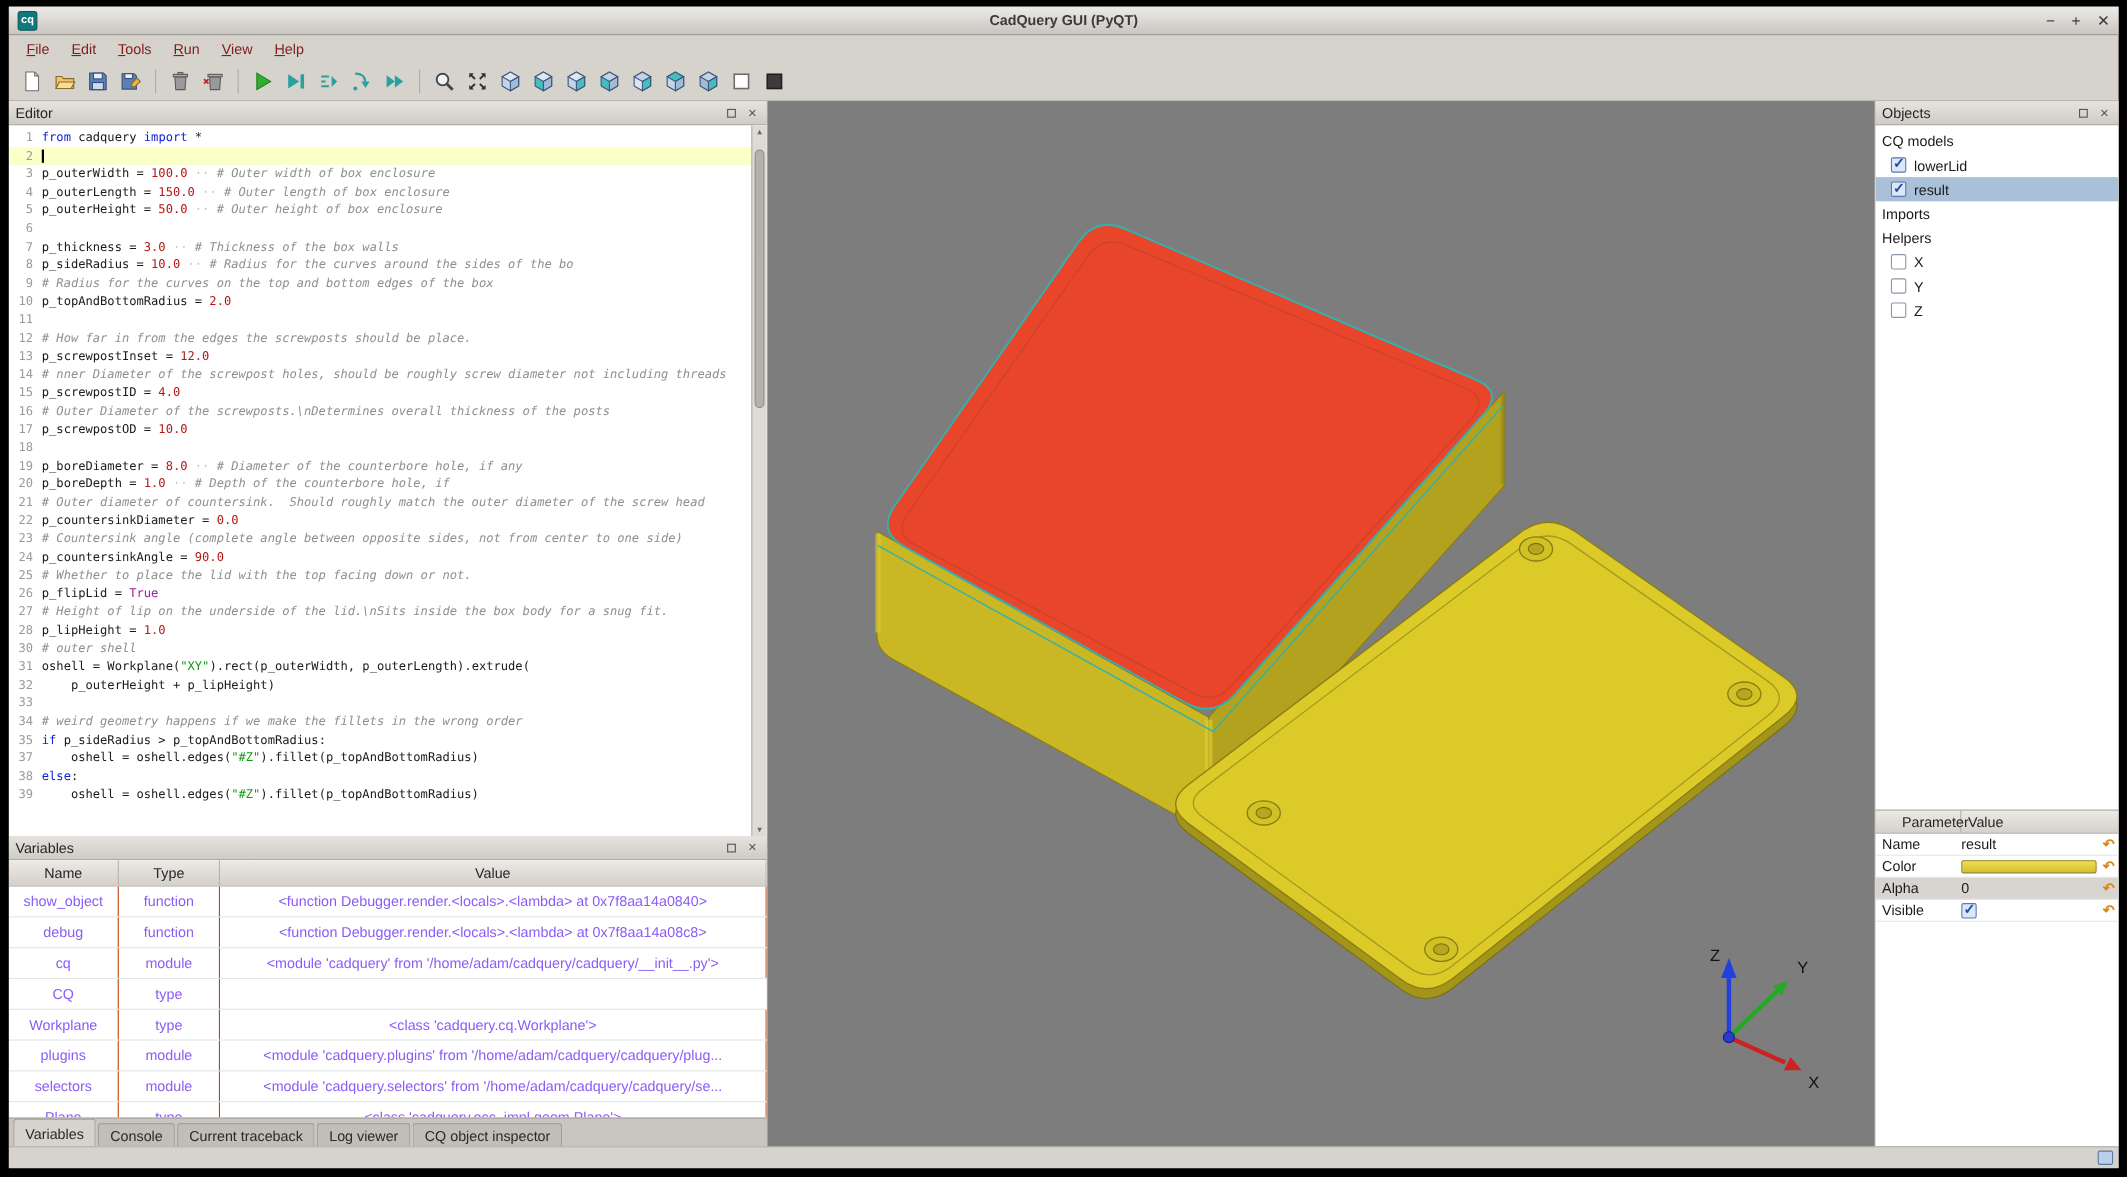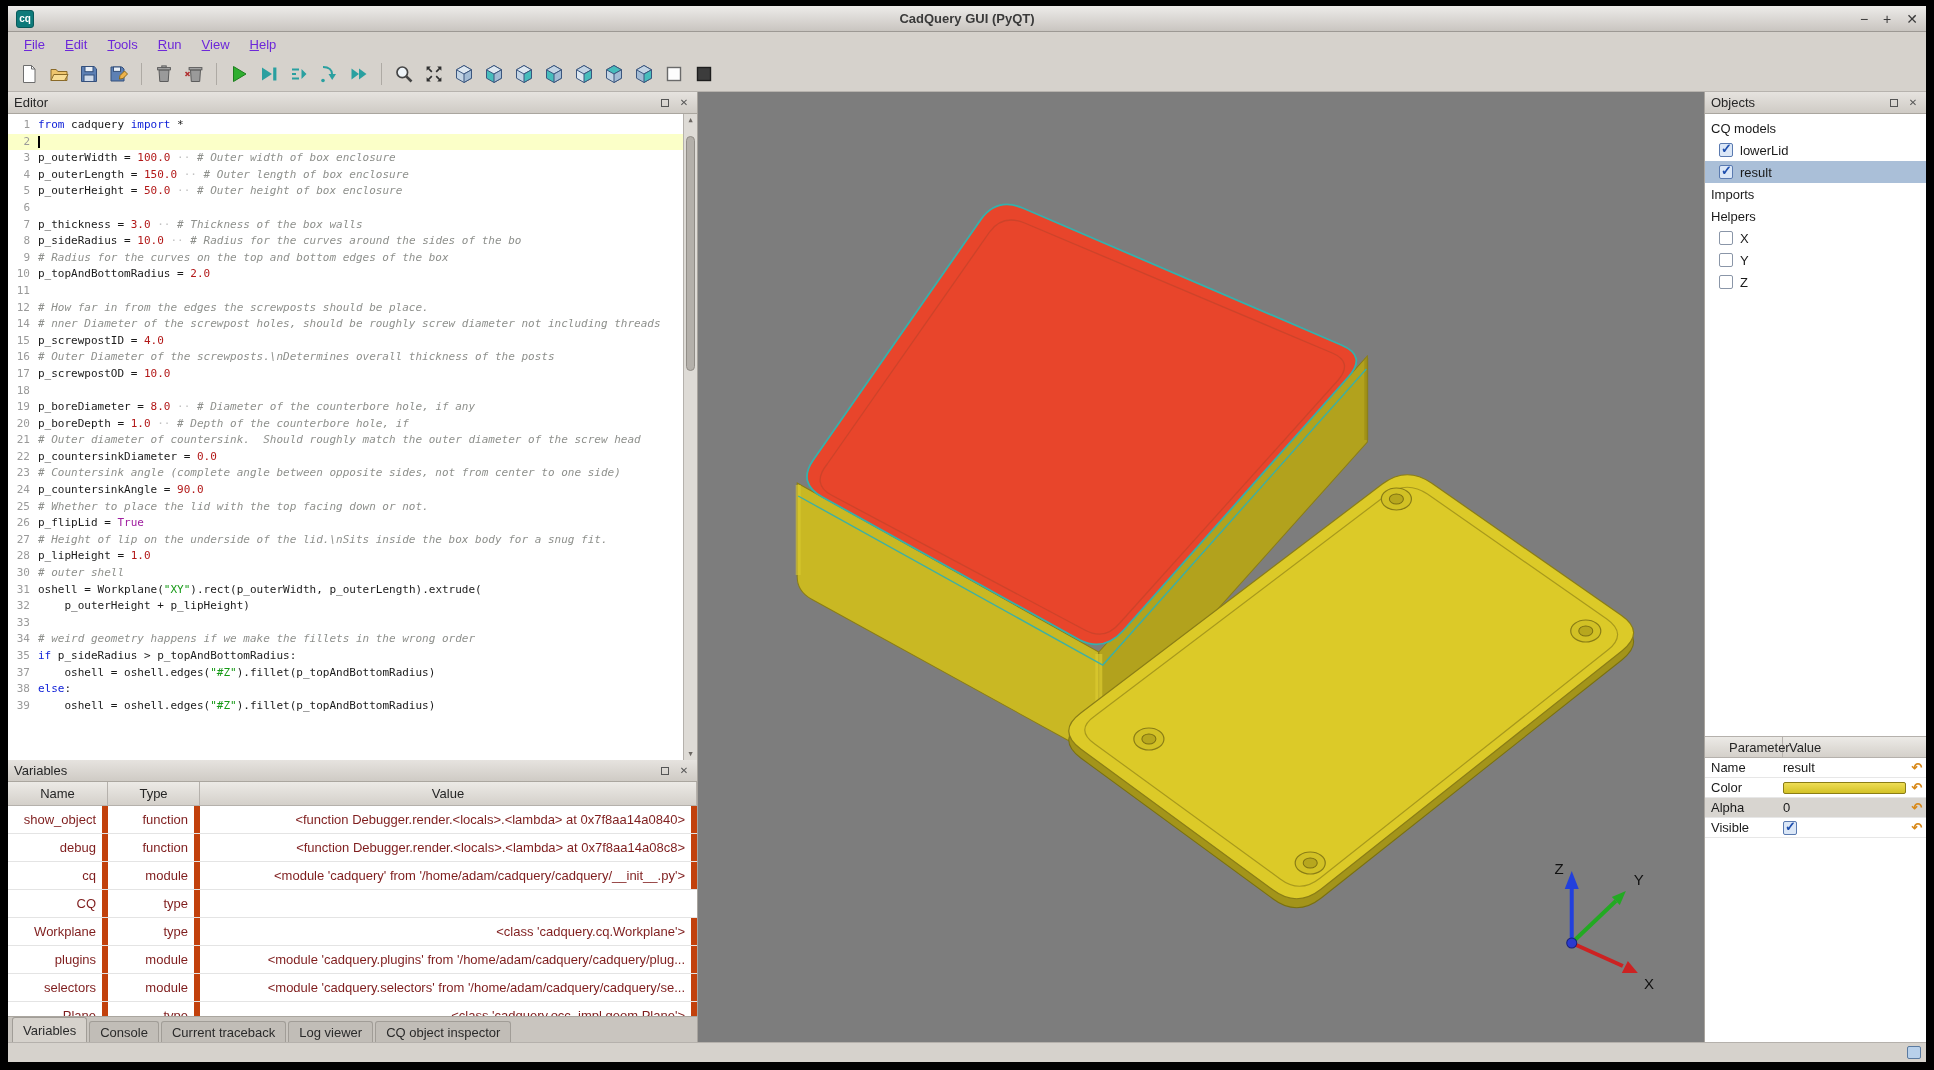--- a/index.html
+++ b/index.html
@@ -16,21 +16,21 @@
                      font-weight: bold; font-size: 13px; color: #3a3a3a; }
   .app-logo { width: 18px; height: 18px; background: #0e7a7a; color: #fff; border-radius: 3px;
               font-size: 10px; font-weight: bold; display: flex; align-items: center;
               justify-content: center; z-index: 1; border: 1px solid #0a5a5a; }
   .win-controls { margin-left: auto; display: flex; gap: 15px; z-index: 1;
                   font-size: 14px; color: #3a3a3a; }
   .win-btn { cursor: default; line-height: 14px; }
 
   
   .menubar { height: 24px; flex: none; display: flex; align-items: center; padding-left: 6px; }
-  .menu-item { padding: 3px 10px; font-size: 13px; color: #6d28d9; }
+  .menu-item { padding: 3px 10px; font-size: 13px; color: #7f1d1d; }
   .menu-item::first-letter { text-decoration: underline; }
   .toolbar { height: 36px; flex: none; border-bottom: 1px solid #b7b3ae; display: flex;
              align-items: center; padding: 0 7px; gap: 2px; }
   .tb-btn { width: 28px; height: 28px; display: flex; align-items: center;
             justify-content: center; border-radius: 3px; }
   .tb-btn svg { width: 20px; height: 20px; }
   .tb-sep { width: 1px; height: 22px; background: #aeaaa4; margin: 0 6px; flex: none; }
 
   
   .main { flex: 1; display: flex; min-height: 0; }
@@ -79,22 +79,22 @@
   
   .variables-panel { flex: 1; display: flex; flex-direction: column; min-height: 0; }
   .var-table { flex: 1; background: #fff; overflow: hidden; font-size: 13px; }
   .var-head { display: flex; height: 24px; background: linear-gradient(#eceae6,#d4d0ca);
               border-bottom: 1px solid #b5b1ac; color: #262626; }
   .var-head > div { border-right: 1px solid #b5b1ac; text-align: center; line-height: 23px; }
   .col-name { width: 100px; flex: none; }
   .col-type { width: 92px; flex: none; }
   .col-value { flex: 1; min-width: 0; }
   .var-row { display: flex; height: 28px; border-bottom: 1px solid #e4e4e4; }
-  .var-cell { line-height: 27px; padding: 0 6px; border-right: 6px solid #c2410c;
-              white-space: nowrap; overflow: hidden; color: #7f1d1d; text-align: right; }
+  .var-cell { line-height: 27px; padding: 0 6px; border-right: 1px solid #c2410c;
+              white-space: nowrap; overflow: hidden; color: #8b5cf6; text-align: center; }
 
   
   .tabbar { height: 26px; flex: none; background: #c9c5bf; border-top: 1px solid #aaa69f;
             display: flex; align-items: flex-end; padding-left: 4px; }
   .tab { height: 21px; padding: 2px 10px; font-size: 13px; color: #2a2a2a;
          background: #c1bdb7; border: 1px solid #a19d97; border-bottom: none;
          border-radius: 3px 3px 0 0; margin-right: 2px; line-height: 17px; }
   .tab.active { height: 25px; background: #d6d2cc; line-height: 21px; }
 
   
@@ -329,20 +329,21 @@
               <div class="code-line"><span class="line-num">3</span><span class="line-code"><span class="tok-p">p_outerWidth = </span><span class="tok-n">100.0</span><span class="tok-w"> ·· </span><span class="tok-c"># Outer width of box enclosure</span></span></div>
               <div class="code-line"><span class="line-num">4</span><span class="line-code"><span class="tok-p">p_outerLength = </span><span class="tok-n">150.0</span><span class="tok-w"> ·· </span><span class="tok-c"># Outer length of box enclosure</span></span></div>
               <div class="code-line"><span class="line-num">5</span><span class="line-code"><span class="tok-p">p_outerHeight = </span><span class="tok-n">50.0</span><span class="tok-w"> ·· </span><span class="tok-c"># Outer height of box enclosure</span></span></div>
               <div class="code-line"><span class="line-num">6</span><span class="line-code"></span></div>
               <div class="code-line"><span class="line-num">7</span><span class="line-code"><span class="tok-p">p_thickness = </span><span class="tok-n">3.0</span><span class="tok-w"> ·· </span><span class="tok-c"># Thickness of the box walls</span></span></div>
               <div class="code-line"><span class="line-num">8</span><span class="line-code"><span class="tok-p">p_sideRadius = </span><span class="tok-n">10.0</span><span class="tok-w"> ·· </span><span class="tok-c"># Radius for the curves around the sides of the bo</span></span></div>
               <div class="code-line"><span class="line-num">9</span><span class="line-code"><span class="tok-c"># Radius for the curves on the top and bottom edges of the box</span></span></div>
               <div class="code-line"><span class="line-num">10</span><span class="line-code"><span class="tok-p">p_topAndBottomRadius = </span><span class="tok-n">2.0</span></span></div>
               <div class="code-line"><span class="line-num">11</span><span class="line-code"></span></div>
               <div class="code-line"><span class="line-num">12</span><span class="line-code"><span class="tok-c"># How far in from the edges the screwposts should be place.</span></span></div>
+              <div class="code-line"><span class="line-num">13</span><span class="line-code"><span class="tok-p">p_screwpostInset = </span><span class="tok-n">12.0</span></span></div>
               <div class="code-line"><span class="line-num">14</span><span class="line-code"><span class="tok-c"># nner Diameter of the screwpost holes, should be roughly screw diameter not including threads</span></span></div>
               <div class="code-line"><span class="line-num">15</span><span class="line-code"><span class="tok-p">p_screwpostID = </span><span class="tok-n">4.0</span></span></div>
               <div class="code-line"><span class="line-num">16</span><span class="line-code"><span class="tok-c"># Outer Diameter of the screwposts.\nDetermines overall thickness of the posts</span></span></div>
               <div class="code-line"><span class="line-num">17</span><span class="line-code"><span class="tok-p">p_screwpostOD = </span><span class="tok-n">10.0</span></span></div>
               <div class="code-line"><span class="line-num">18</span><span class="line-code"></span></div>
               <div class="code-line"><span class="line-num">19</span><span class="line-code"><span class="tok-p">p_boreDiameter = </span><span class="tok-n">8.0</span><span class="tok-w"> ·· </span><span class="tok-c"># Diameter of the counterbore hole, if any</span></span></div>
               <div class="code-line"><span class="line-num">20</span><span class="line-code"><span class="tok-p">p_boreDepth = </span><span class="tok-n">1.0</span><span class="tok-w"> ·· </span><span class="tok-c"># Depth of the counterbore hole, if</span></span></div>
               <div class="code-line"><span class="line-num">21</span><span class="line-code"><span class="tok-c"># Outer diameter of countersink.  Should roughly match the outer diameter of the screw head</span></span></div>
               <div class="code-line"><span class="line-num">22</span><span class="line-code"><span class="tok-p">p_countersinkDiameter = </span><span class="tok-n">0.0</span></span></div>
               <div class="code-line"><span class="line-num">23</span><span class="line-code"><span class="tok-c"># Countersink angle (complete angle between opposite sides, not from center to one side)</span></span></div>

